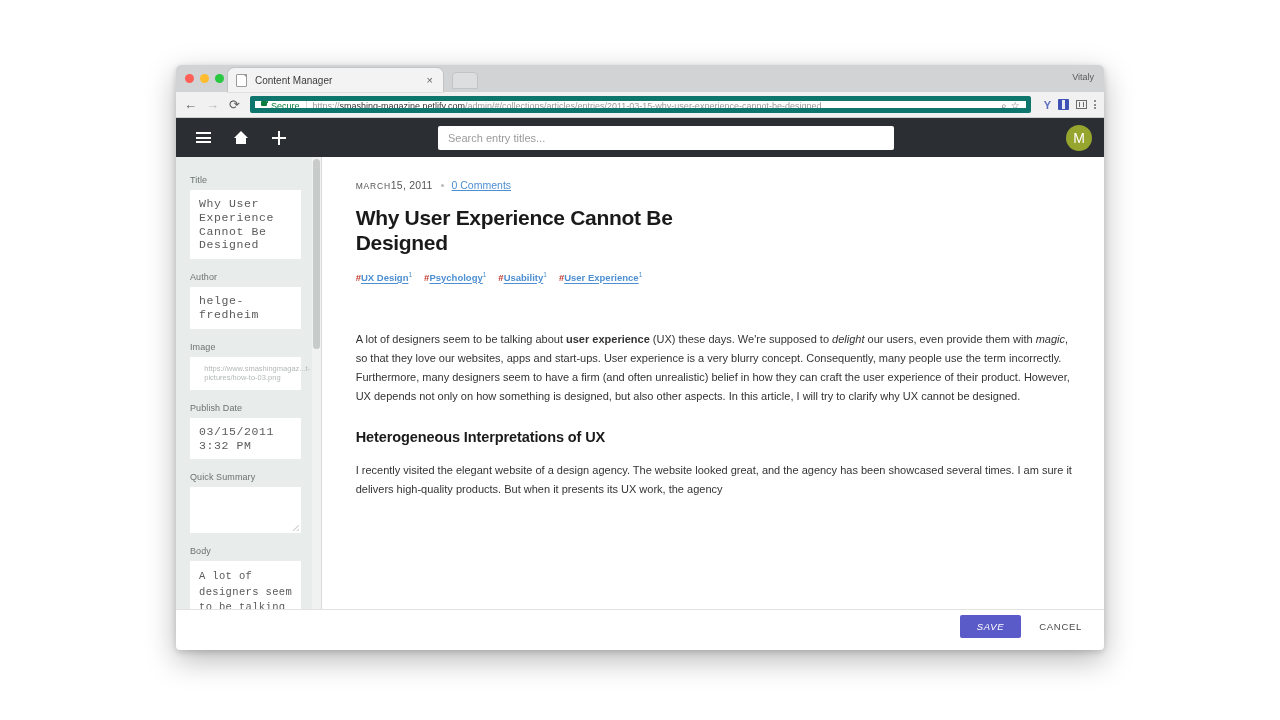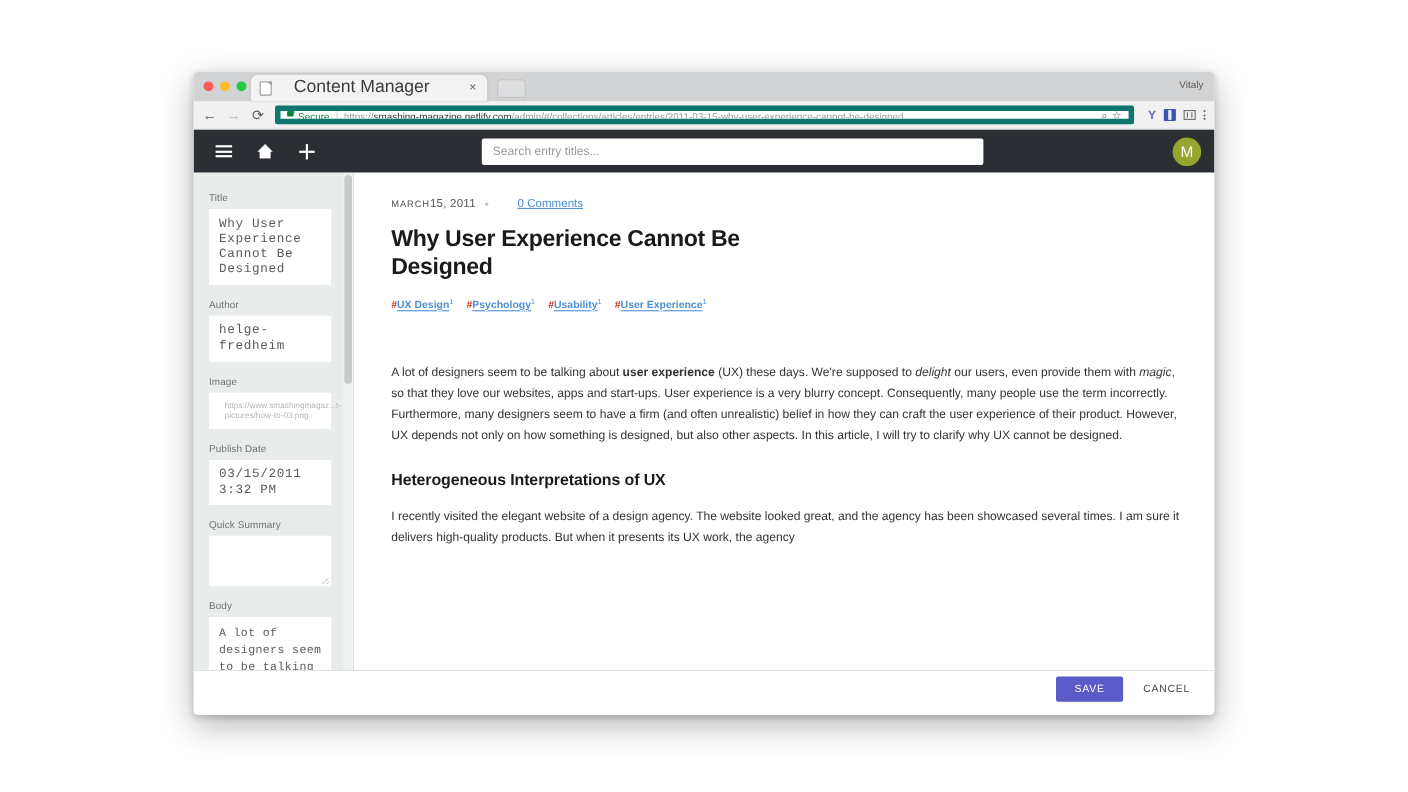--- a/index.html
+++ b/index.html
@@ -60,24 +60,23 @@
     flex: 0 0 auto;
   }
   .tab-favicon::after {
     content: "";
     position: absolute; right: -1px; top: -1px;
     border-width: 0 4px 4px 0;
     border-style: solid;
     border-color: transparent #9a9a9a transparent transparent;
   }
   .tab-title {
-    font-size: 16px; color: #3b3b3b;
+    font-size: 10px; color: #3b3b3b;
     white-space: nowrap; overflow: hidden;
     flex: 1 1 auto;
-    margin-left: 12px;
   }
   .tab-close {
     font-size: 11px; color: #656565; line-height: 1;
     padding: 0 2px; cursor: default;
   }
   .newtab {
     position: absolute;
     left: 276px; bottom: 3px;
     width: 26px; height: 17px;
     background: #dddedf;
@@ -350,21 +349,20 @@
     letter-spacing: 0.8px;
   }
   .meta-bullet {
     width: 3px; height: 3px;
     background: #bbb; border-radius: 50%;
   }
   .meta-comments {
     font-size: 10.5px;
     color: #4d8fd1;
     text-decoration: underline;
-    margin-left: 19px;
   }
   .preview-title {
     font-size: 21px;
     font-weight: bold;
     color: #1a1a1a;
     line-height: 1.2;
     letter-spacing: -0.3px;
     margin: 0 0 16px 0;
     max-width: 330px;
   }
@@ -416,20 +414,21 @@
   .btn-save {
     background: #5a5ac8;
     color: #ffffff;
     font-size: 9.5px;
     letter-spacing: 0.7px;
     padding: 6px 17px;
     border: none;
     border-radius: 2px;
     font-family: "Liberation Sans", sans-serif;
     cursor: default;
+    font-style: italic;
   }
   .btn-cancel {
     background: transparent;
     color: #4a4a4a;
     font-size: 9.5px;
     letter-spacing: 0.7px;
     border: none;
     padding: 6px 4px;
     font-family: "Liberation Sans", sans-serif;
     cursor: default;

